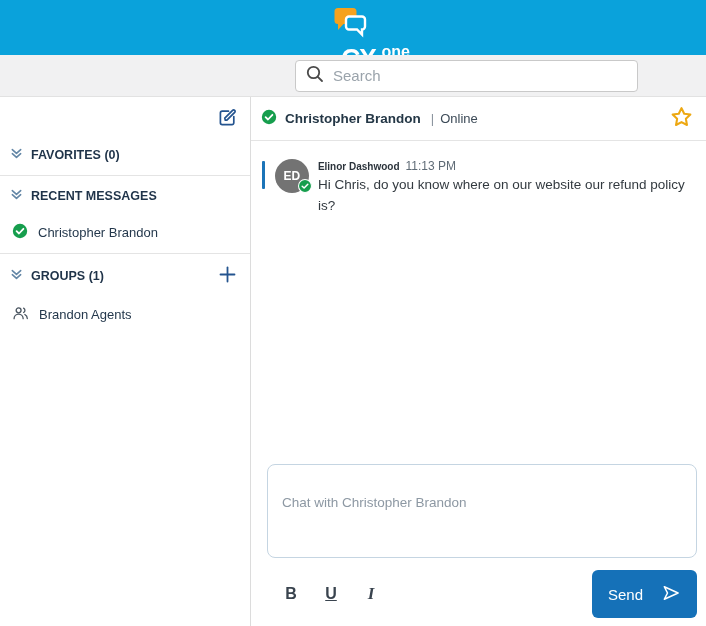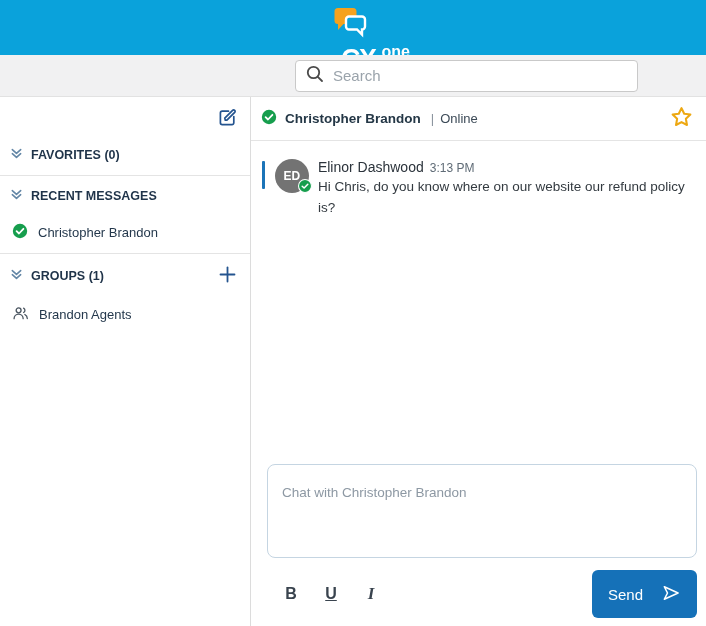--- a/index.html
+++ b/index.html
@@ -89,29 +89,29 @@
   .msg-accent { width: 3px; height: 28px; background: #1b74b8; border-radius: 1px; margin: 2px 10px 0 0; }
   .avatar-wrap { position: relative; width: 34px; height: 34px; flex-shrink: 0; }
   .avatar {
     width: 34px; height: 34px; border-radius: 50%; background: #737373;
     color: #fff; font-weight: bold; font-size: 12px;
     display: flex; align-items: center; justify-content: center;
   }
   .avatar-badge { position: absolute; right: -3px; bottom: -3px; }
   .msg-body { margin-left: 9px; min-width: 0; }
   .msg-head { display: flex; align-items: baseline; gap: 6px; }
-  .msg-sender { font-weight: normal; color: #2b333b; font-size: 14px; }
+  .msg-sender { font-weight: bold; color: #2b333b; font-size: 10px; }
   .msg-time { color: #5f6b76; font-size: 12px; }
   .msg-text { color: #333a40; font-size: 13.5px; line-height: 1.55; margin-top: 2px; max-width: 430px; }
 
   
   .composer { flex-shrink: 0; padding: 0 9px 8px 16px; }
   .composer textarea {
     width: 100%; height: 94px; resize: none; border: 1px solid #c5d5e2; border-radius: 8px;
-    padding: 20px 14px; font-family: "Liberation Sans", sans-serif; font-size: 13.5px;
+    padding: 30px 14px; font-family: "Liberation Sans", sans-serif; font-size: 13.5px;
     color: #333; outline: none; display: block;
   }
   .composer textarea::placeholder { color: #8d98a3; }
   .composer-toolbar { display: flex; align-items: center; margin-top: 12px; padding-left: 4px; }
   .fmt-btn {
     background: none; border: none; cursor: pointer; color: #39434e;
     width: 40px; height: 30px; font-size: 16px; text-align: center;
   }
   .fmt-bold { font-weight: bold; font-family: "Liberation Sans", sans-serif; }
   .fmt-underline { font-weight: bold; text-decoration: underline; }
@@ -291,21 +291,21 @@
             <span class="avatar-badge">
               <svg width="14" height="14" viewBox="0 0 16 16">
                 <circle cx="8" cy="8" r="7.4" fill="#169E4D" stroke="#ffffff" stroke-width="1.2"></circle>
                 <path d="M4.8 8.2 L7 10.3 L11.2 6" fill="none" stroke="#ffffff" stroke-width="1.7" stroke-linecap="round" stroke-linejoin="round"></path>
               </svg>
             </span>
           </span>
           <div class="msg-body">
             <div class="msg-head">
               <span class="msg-sender">Elinor Dashwood</span>
-              <span class="msg-time">3:13 PM</span>
+              <span class="msg-time">11:13 PM</span>
             </div>
             <div class="msg-text">Hi Chris, do you know where on our website our refund policy is?</div>
           </div>
         </div>
       </div>
 
       <div class="composer">
         <textarea placeholder="Chat with Christopher Brandon" style=""></textarea>
         <div class="composer-toolbar">
           <button class="fmt-btn fmt-bold">B</button>

